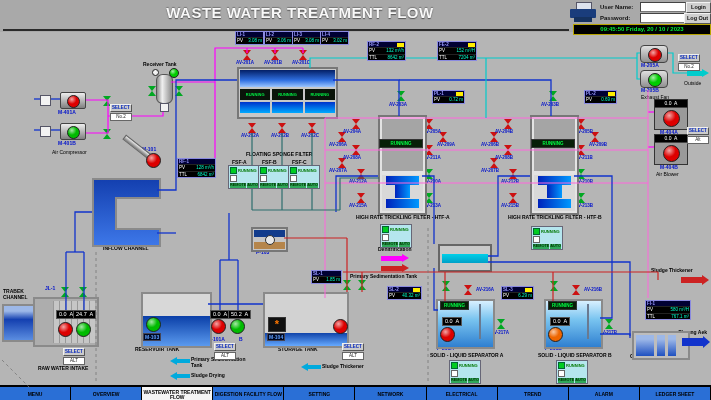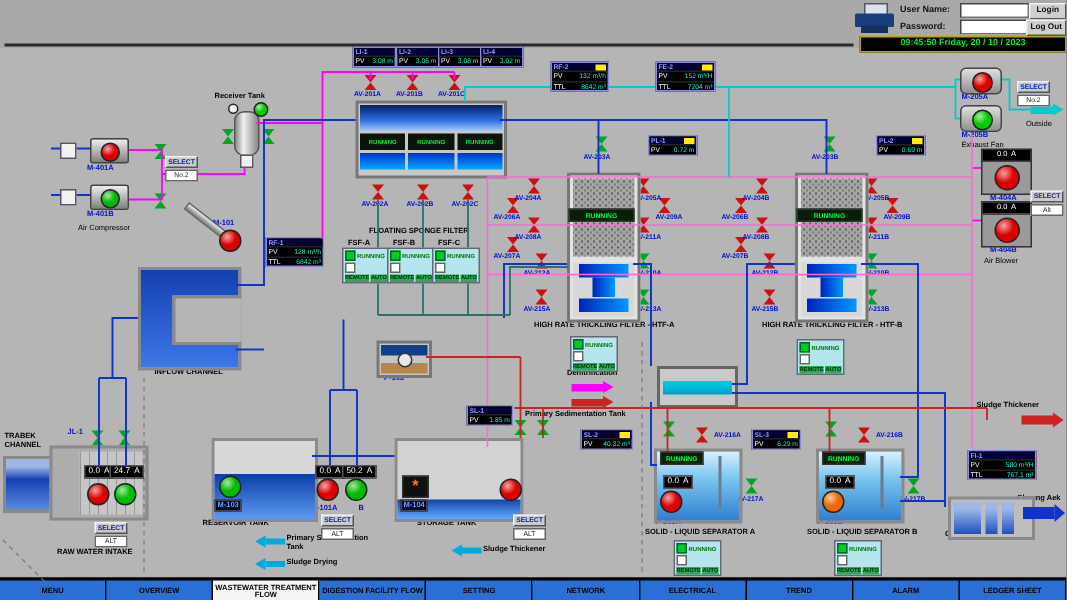--- a/index.html
+++ b/index.html
@@ -118,20 +118,21 @@
   .p103 .pb2{position:absolute;left:1px;right:1px;bottom:1px;height:7px;background:#b5854b;}
   .p103 .pc{position:absolute;left:12px;top:6px;width:8px;height:8px;border-radius:50%;background:#e8e8e8;border:1px solid #333;}
   #pipes{position:absolute;left:0;top:0;z-index:4;pointer-events:none;}
 </style>
 </head>
 <body>
 
 <div id="stage">
 
   <div class="hdr"></div>
+  <div class="title">WASTE WATER TREATMENT FLOW</div>
   <div class="hline"></div>
   <div class="printer">
     <span class="pp"></span>
     <span class="pb"></span>
     <span class="pt"></span>
   </div>
   <div class="loglbl" style="left:600px;top:4px;">User Name:</div>
   <div class="loginput" style="left:640px;top:2px;"></div>
   <div class="logbtn" style="left:686px;top:2px;width:23px;height:9px;">Login</div>
   <div class="loglbl" style="left:600px;top:15px;">Password:</div>

